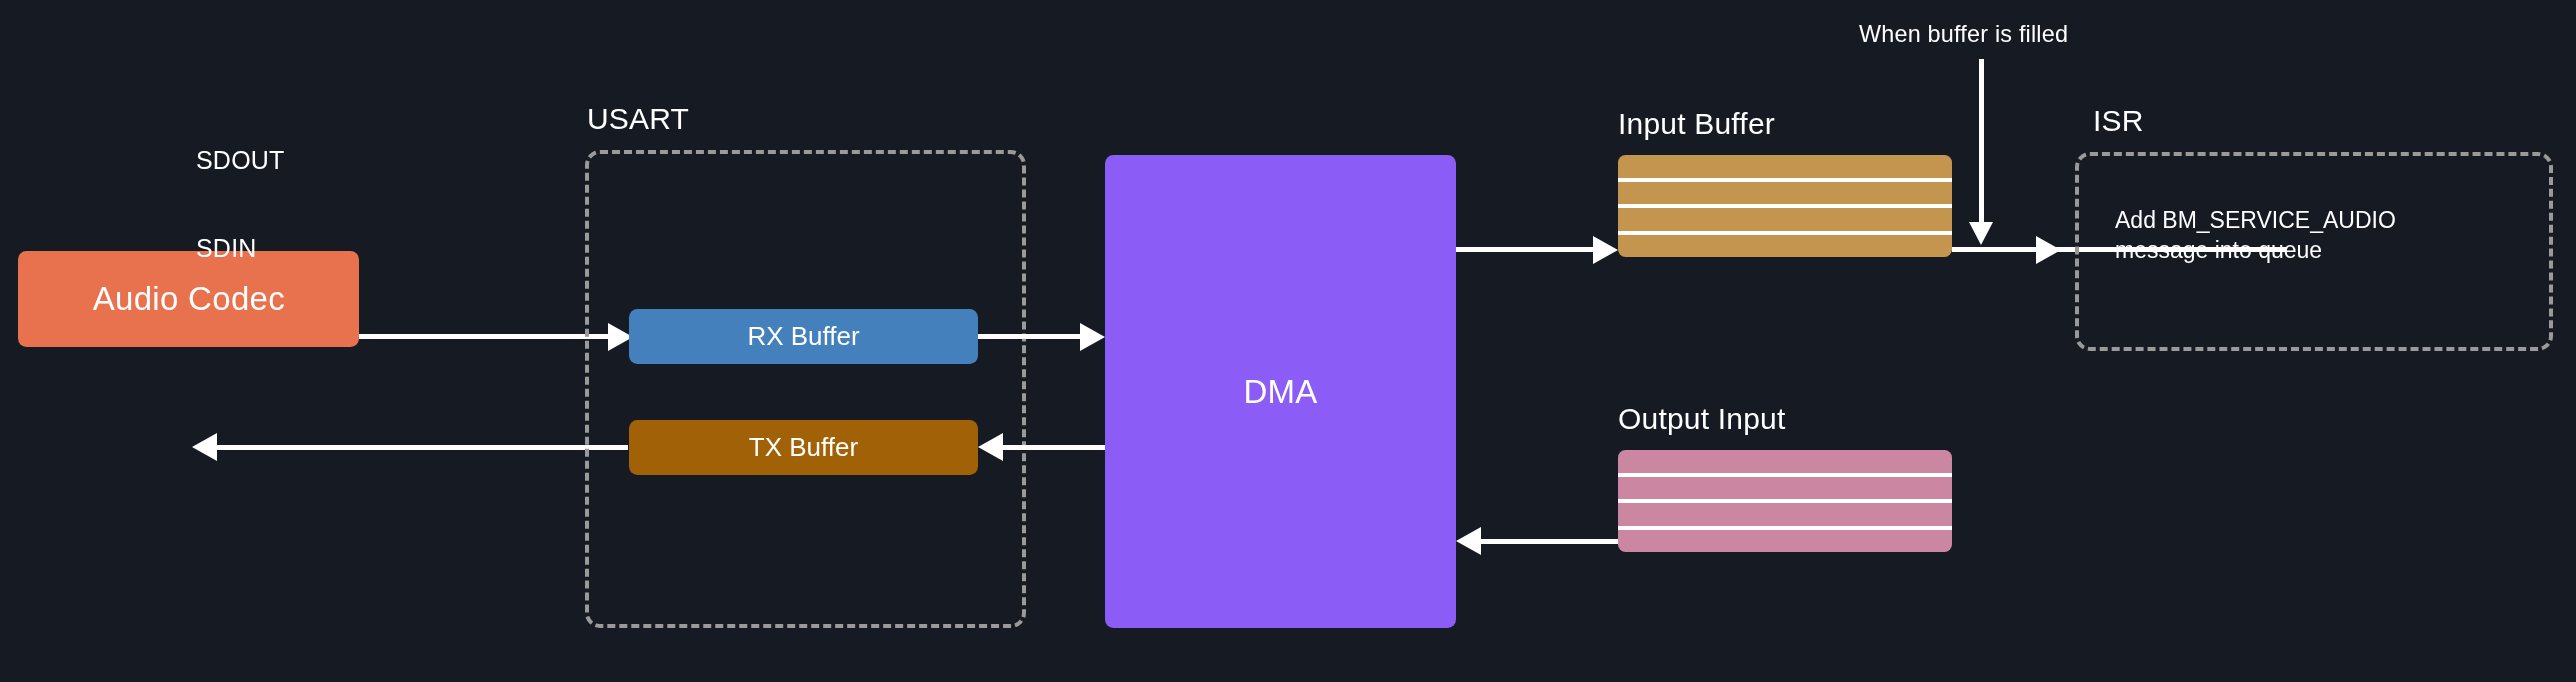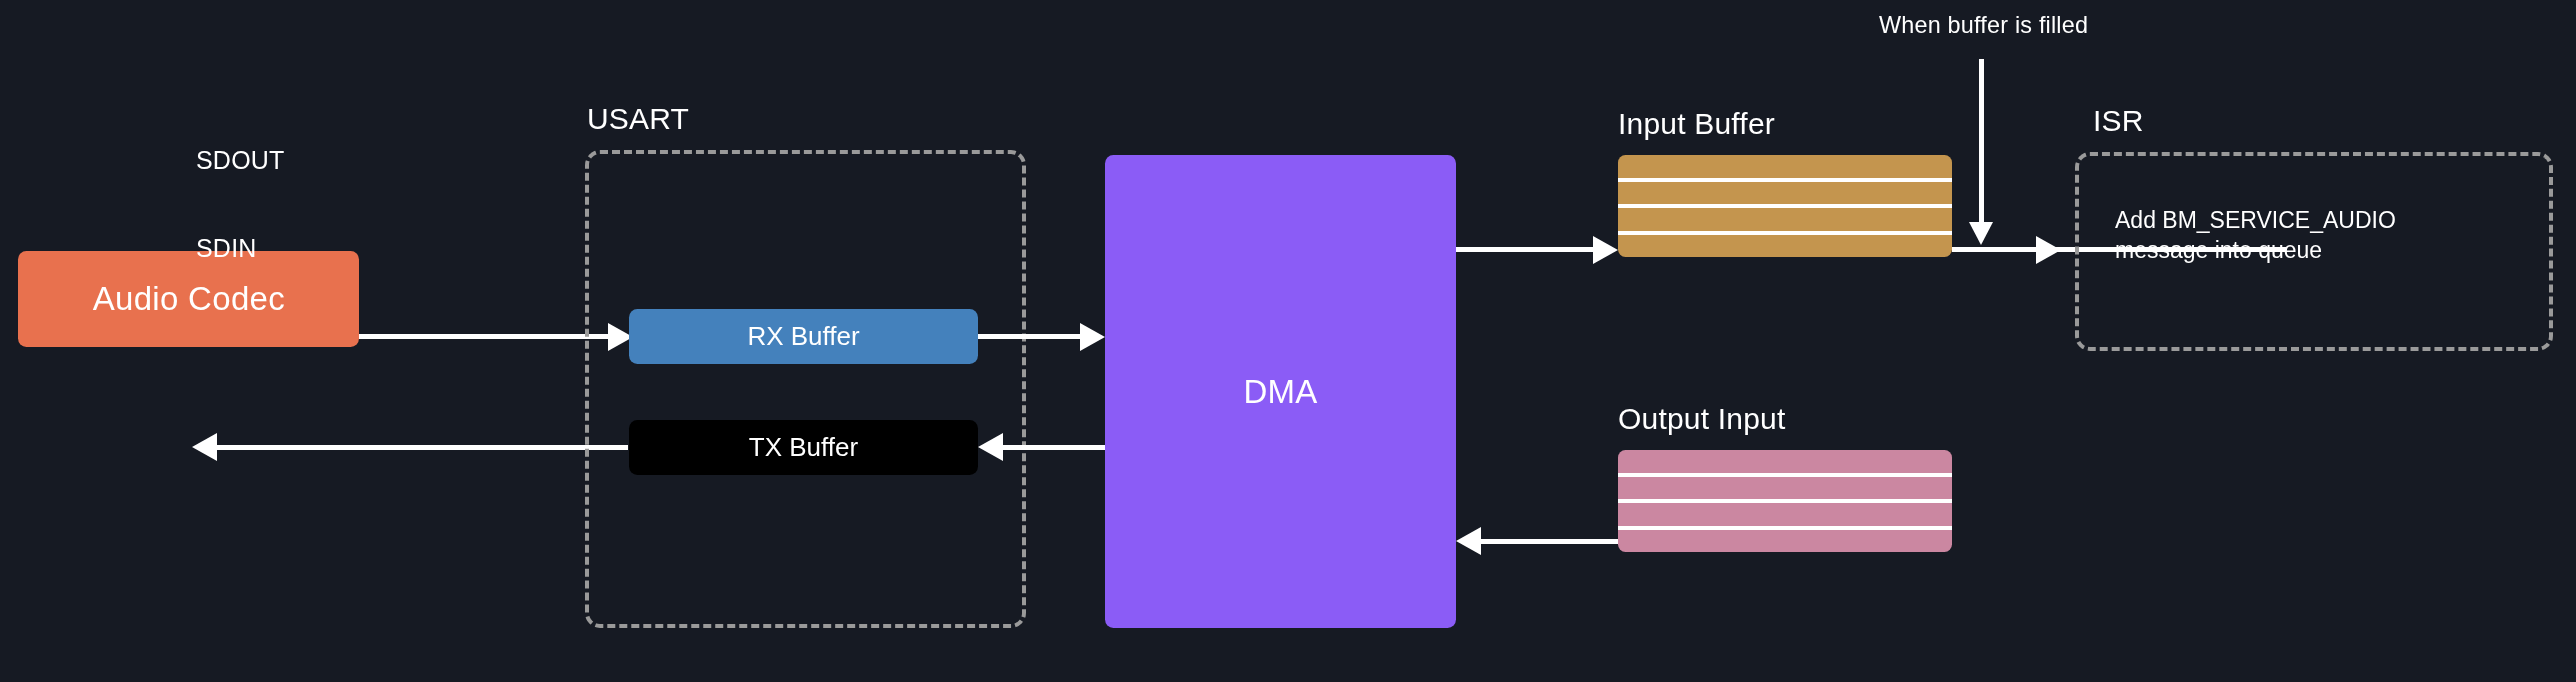--- a/index.html
+++ b/index.html
@@ -50,21 +50,21 @@
   .block-title {
     font-size: 33px;
     letter-spacing: 0.3px;
   }
   .block-title-sm {
     font-size: 26px;
   }
 
   #audio-codec   { left: 18.4px;   top: 251px; width: 341px; height: 96px; background: #e8714e; border-radius: 8.4px; }
   #rx-buffer     { left: 629px;  top: 309px; width: 349px; height: 55px;  background: #4481bc; border-radius: 8.4px; }
-  #tx-buffer     { left: 629px;  top: 420px; width: 349px; height: 55px;  background: #000000; border-radius: 8.4px; }
+  #tx-buffer     { left: 629px;  top: 420px; width: 349px; height: 55px;  background: #a16207; border-radius: 8.4px; }
   #dma-block     { left: 1105px; top: 155px; width: 351px; height: 473px; background: #8b5cf6; border-radius: 8.4px; }
 
   
   .buffer {
     position: absolute;
     border-radius: 7.5px;
     overflow: hidden;
     display: flex;
     flex-direction: column;
     box-sizing: border-box;
@@ -177,21 +177,21 @@
   <div class="buffer" id="input-buffer">
     <div class="slot"></div>
     <div class="slot"></div>
     <div class="slot"></div>
     <div class="slot"></div>
   </div>
 
   <div class="line-h" style="left:1952px; top:247px; width:334px;"></div>
   <div class="arrow-r" style="left:2036px; top:236px;"></div>
 
-  <div class="lbl lbl-note" style="left:1859px; top:11px;margin-left:20px;">When buffer is filled</div>
+  <div class="lbl lbl-note" style="left:1859px; top:20px;">When buffer is filled</div>
   <div class="line-v" style="left:1979px; top:59px; height:167px;"></div>
   <div class="arrow-d" style="left:1969px; top:222px;"></div>
 
   <div class="lbl lbl-group" style="left:1618px; top:400px;">Output Input</div>
   <div class="buffer" id="output-buffer">
     <div class="slot"></div>
     <div class="slot"></div>
     <div class="slot"></div>
     <div class="slot"></div>
   </div>

